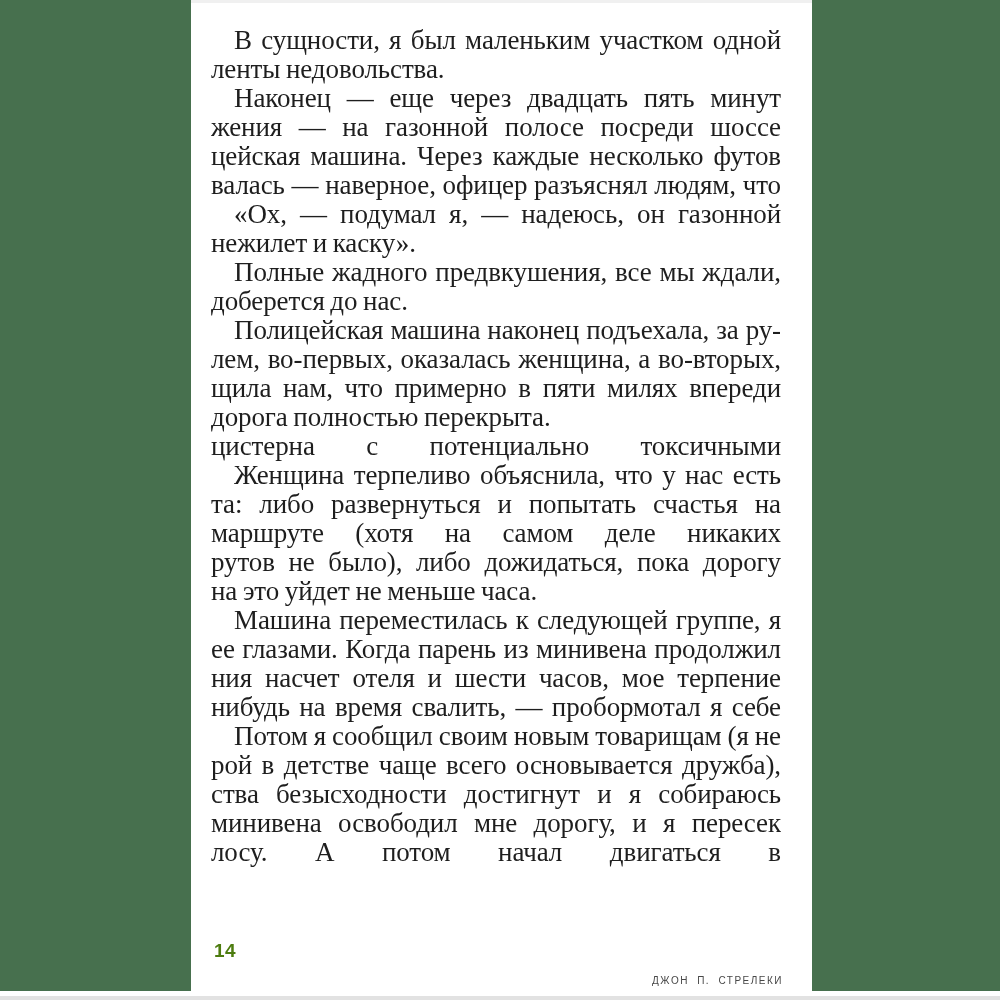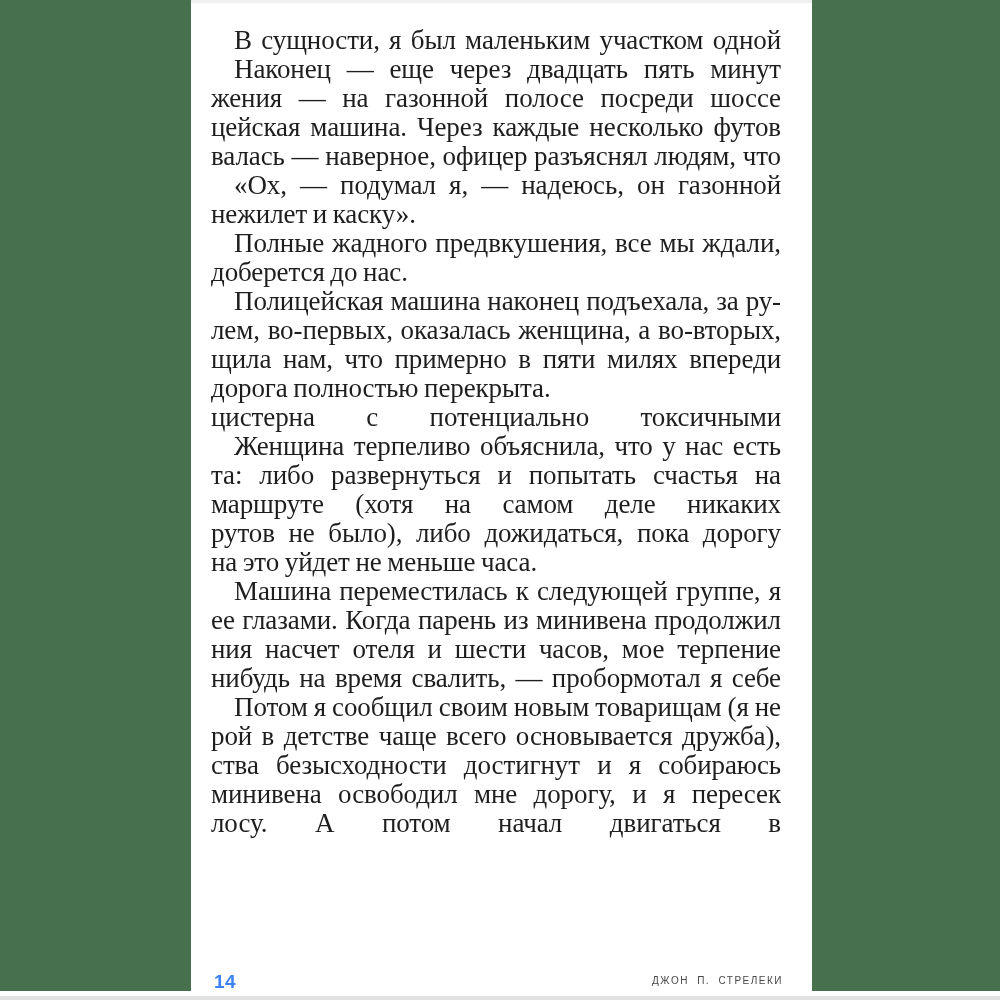--- a/index.html
+++ b/index.html
@@ -55,26 +55,26 @@
     overflow: hidden;
     text-align: justify;
     text-align-last: justify;
     word-spacing: -1px;
     letter-spacing: -0.1px;
   }
   .line.indent { text-indent: 23px; }
   .line.last { text-align-last: left; }
   .footer-pagenum {
     position: absolute;
-    left: 23px; top: 971px;
+    left: 23px; top: 940px;
     font-family: "Liberation Sans", sans-serif;
     font-size: 19px;
     font-weight: 700;
     letter-spacing: 0.5px;
-    color: #3b82f6;
+    color: #4d7c0f;
   }
   .footer-author {
     position: absolute;
     right: 29px; top: 975px;
     font-family: "Liberation Sans", sans-serif;
     font-size: 10px;
     font-weight: 400;
     letter-spacing: 1.5px;
     word-spacing: 4px;
     color: #474747;
@@ -84,20 +84,21 @@
 </head>
 <body>
 
 <div class="stage">
   <div class="backdrop"></div>
   <div class="bottom-strip"></div>
   <div class="page">
     <div class="page-top-divider"></div>
     <div class="text-block">
         <div class="line indent">В сущности, я был маленьким участком одной большой</div>
+        <div class="line last">ленты недовольства.</div>
         <div class="line indent">Наконец — еще через двадцать пять минут отсутствия дви-</div>
         <div class="line">жения — на газонной полосе посреди шоссе показалась поли-</div>
         <div class="line">цейская машина. Через каждые несколько футов она останавли-</div>
         <div class="line last">валась — наверное, офицер разъяснял людям, что происходит.</div>
         <div class="line indent">«Ох, — подумал я, — надеюсь, он газонной надеть бро-</div>
         <div class="line last">нежилет и каску».</div>
         <div class="line indent">Полные жадного предвкушения, все мы ждали, когда же он</div>
         <div class="line last">доберется до нас.</div>
         <div class="line indent">Полицейская машина наконец подъехала, за ру-</div>
         <div class="line">лем, во-первых, оказалась женщина, а во-вторых, она сооб-</div>

